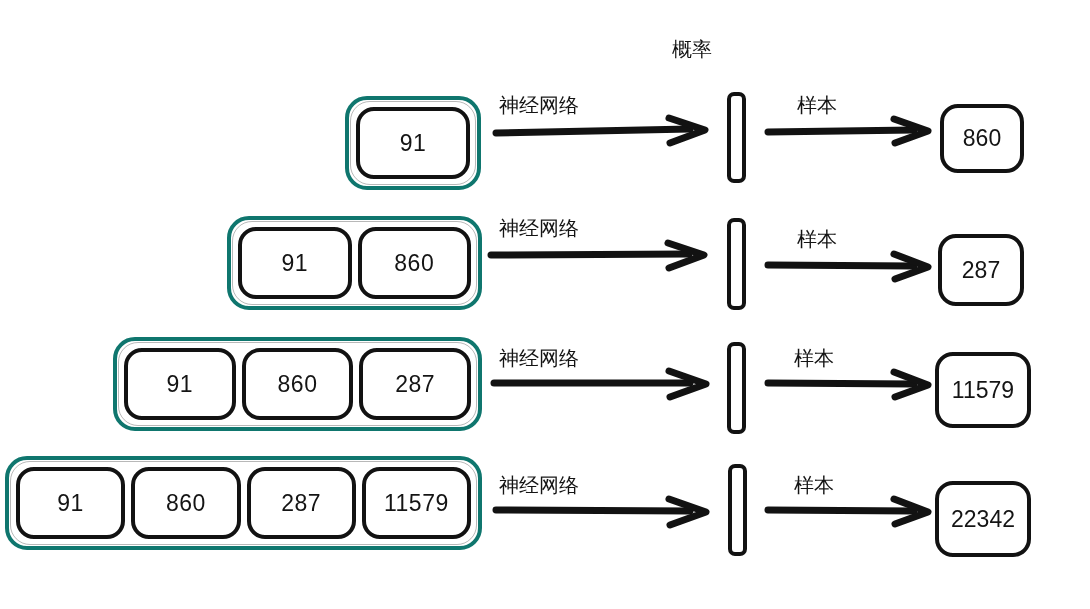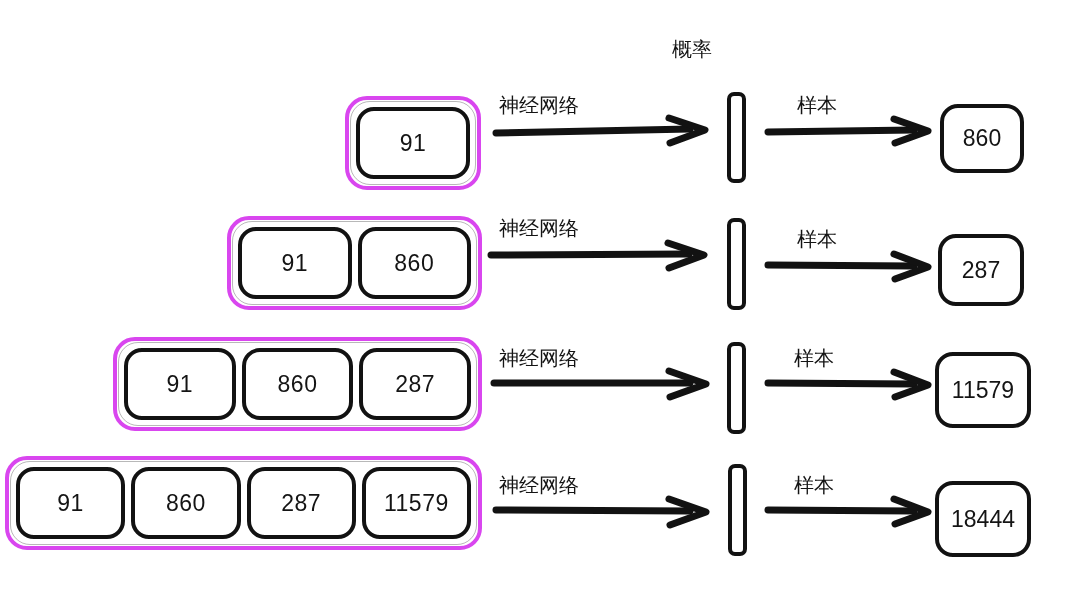--- a/index.html
+++ b/index.html
@@ -20,21 +20,21 @@
     position: absolute;
     left: 0; top: 0;
     width: 1090px;
     height: 609px;
   }
 
   
   .seq-outer {
     position: absolute;
     box-sizing: border-box;
-    border: 4px solid #d946ef;
+    border: 4px solid #0f766e;
     border-radius: 22px;
     background: #ffffff;
     display: flex;
     align-items: center;
     padding: 7px;
     gap: 6px;
   }
   .seq-outer::after {
     
     content: "";
@@ -210,15 +210,15 @@
 
   <div class="label" style="left:794px; top:472px;">样本</div>
 
   <div class="arrow" style="left:766px; top:497px;">
     <svg width="170" height="28" viewBox="0 0 170 28">
       <path d="M2,13 L148,14" stroke="#121212" stroke-width="7" stroke-linecap="round" fill="none"></path>
       <path d="M128,2 L162,15 L129,27" stroke="#121212" stroke-width="7" stroke-linecap="round" stroke-linejoin="round" fill="none"></path>
     </svg>
   </div>
 
-  <div class="out-box" style="left:935px; top:481px; width:96px; height:76px;">18444</div>
+  <div class="out-box" style="left:935px; top:481px; width:96px; height:76px;">22342</div>
 
 </div>
 
 </body></html>

